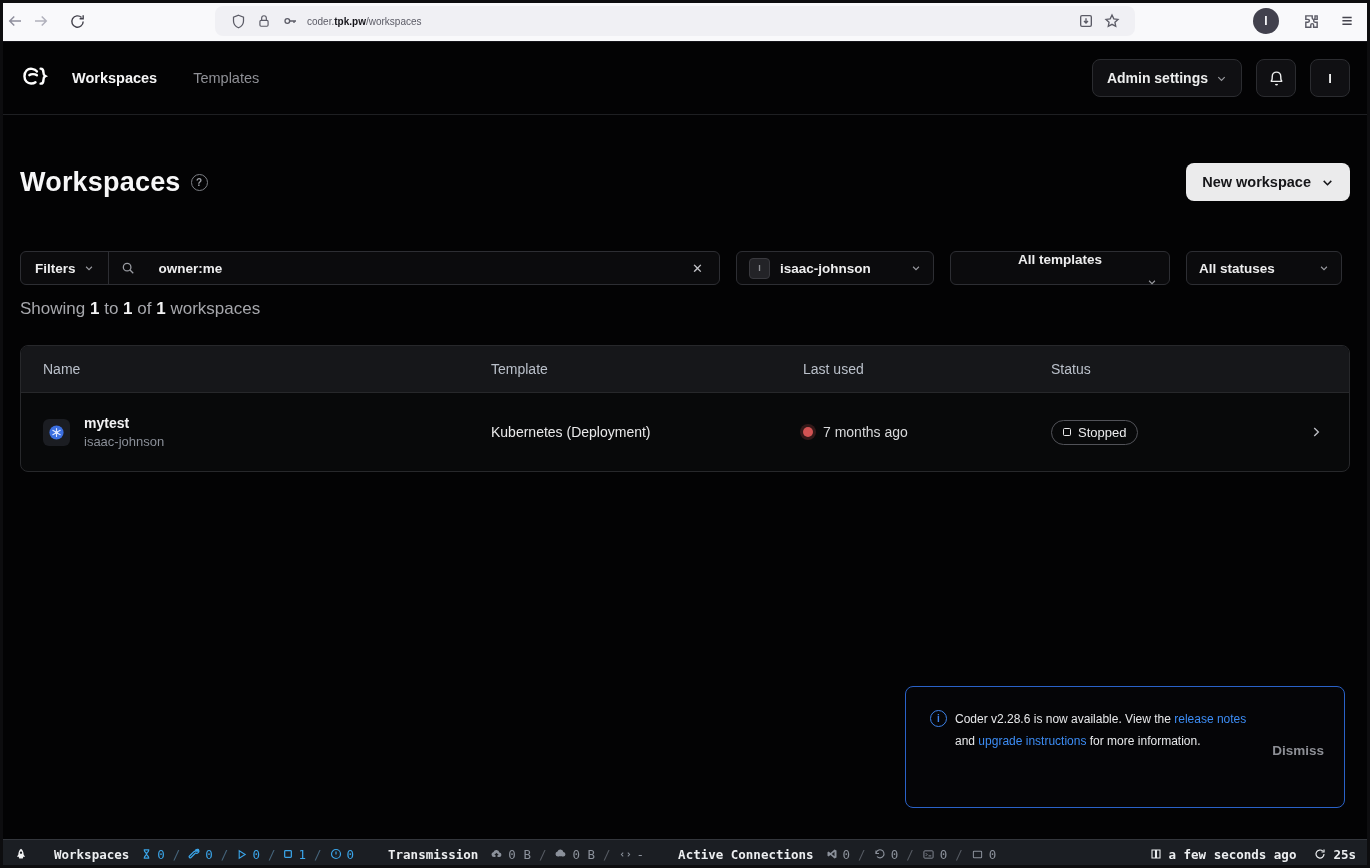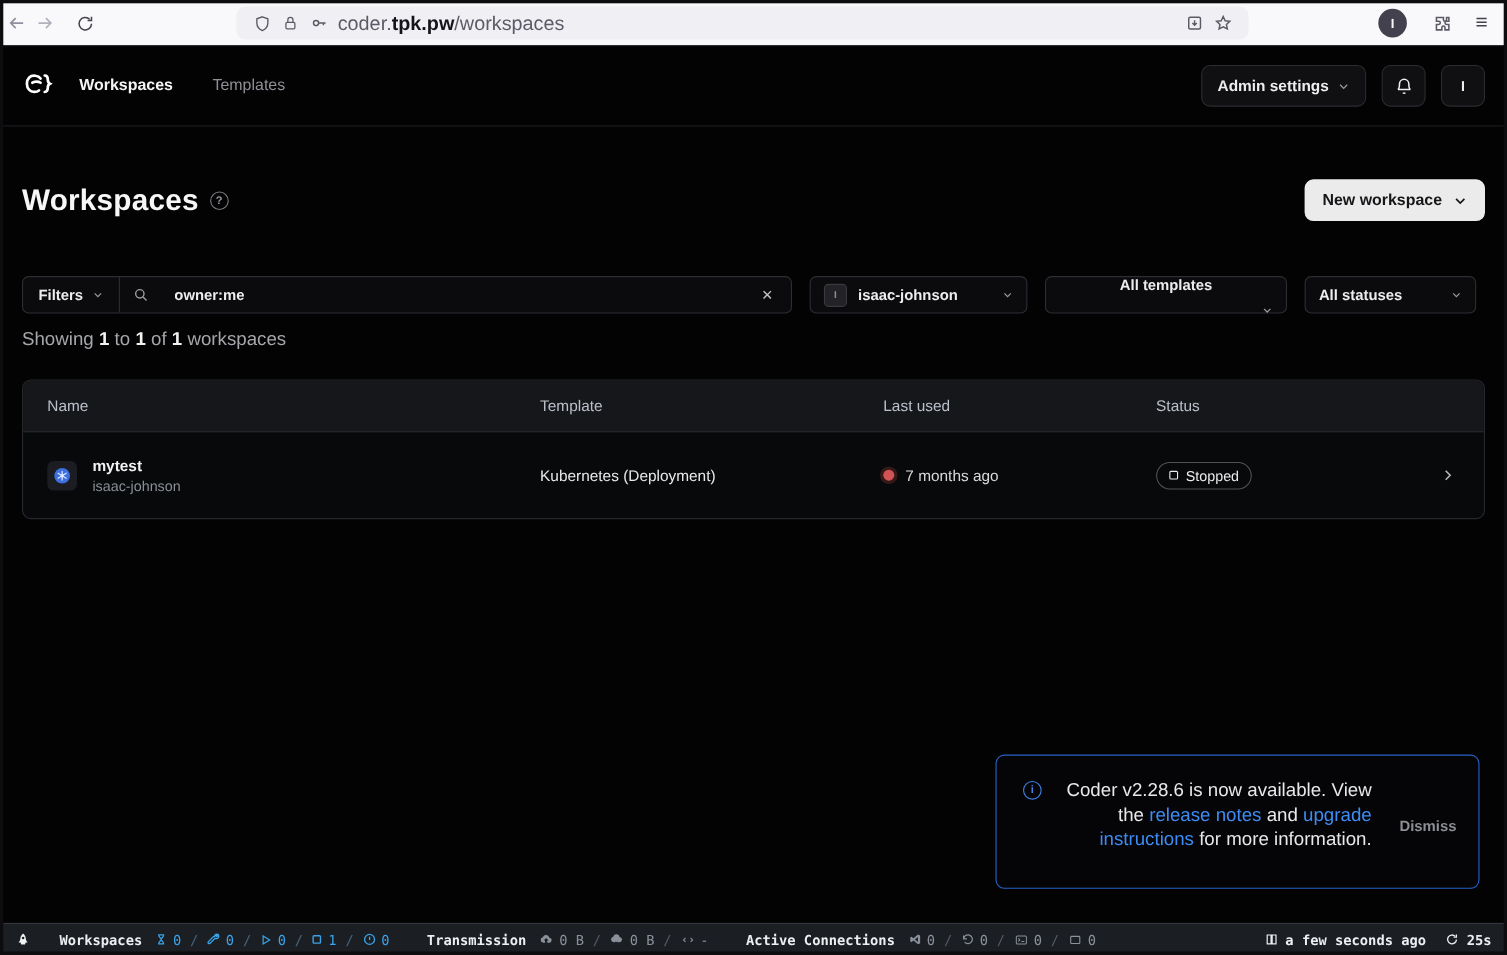--- a/index.html
+++ b/index.html
@@ -12,21 +12,21 @@
     border-bottom:1px solid #15141a; }
   .b-icon { position:absolute; top:8px; width:26px; height:26px; display:flex; align-items:center;
     justify-content:center; color:#5b5b66; }
   .b-icon svg { display:block; }
   .back-icon { left:2px; color:#8f8f9d; }
   .fwd-icon { left:28px; color:#b1b1bc; }
   .reload-icon { left:64px; color:#45444e; }
   .url-bar { position:absolute; left:215px; top:6px; width:920px; height:30px; background:#f0f0f4;
     border-radius:8px; display:flex; align-items:center; padding:0 10px; }
   .url-ico { display:flex; align-items:center; justify-content:center; width:26px; height:26px; color:#5b5b66; }
-  .url-text { font-size:18px; color:#5b5b66; margin-left:4px; flex:1; white-space:nowrap; }
+  .url-text { font-size:10px; color:#5b5b66; margin-left:4px; flex:1; white-space:nowrap; }
   .url-text .domain { color:#15141a; font-weight:700; }
   .acct-circle { position:absolute; left:1253px; top:8px; width:26px; height:26px; border-radius:50%;
     background:#42414d; color:#f9f9fb; display:flex; align-items:center; justify-content:center;
     font-size:12px; font-weight:700; }
   .puzzle { left:1298px; }
   .hamburger { left:1334px; color:#45444e; font-size:19px; }
 
   
   .app-header { position:absolute; top:42px; left:0; right:0; height:73px; background:#030304;
     border-bottom:1px solid #1e1f22; display:flex; align-items:center; padding:0 20px; }
@@ -92,21 +92,21 @@
   .status-pill { display:inline-flex; align-items:center; gap:7px; height:25px; padding:0 11px;
     border:1px solid #515258; border-radius:13px; color:#ececed; font-size:13px; font-weight:500; }
   .stop-sq { width:8px; height:8px; border:1.5px solid #ececed; border-radius:1.5px; }
   .row-chev { margin-left:auto; margin-right:26px; color:#b9bac0; display:flex; }
 
   
   .notif { position:absolute; left:905px; top:686px; width:440px; height:122px; background:#050507;
     border:1px solid #2a62c8; border-radius:8px; display:flex; padding:21px 20px 0 24px; }
   .info-icon { width:17px; height:17px; border:1.5px solid #3d82e8; border-radius:50%; color:#3d82e8;
     font-size:10px; font-weight:700; display:flex; align-items:center; justify-content:center; flex:none; margin-top:2px; }
-  .notif-text { margin-left:8px; width:292px; font-size:17px; line-height:22px; color:#e7e8ea;text-align:right; }
+  .notif-text { margin-left:8px; width:292px; font-size:12px; line-height:22px; color:#e7e8ea; }
   .notif-link { color:#3d8df5; cursor:pointer; }
   .dismiss-btn { margin-left:auto; align-self:center; margin-top:-14px; color:#8d8f95; font-size:13.5px;
     font-weight:600; cursor:pointer; }
 
   
   .statusbar { position:absolute; left:0; right:0; bottom:0; height:29px; background:#1b1e23;
     border-top:1px solid #33363c; display:flex; align-items:center; padding:0 14px;
     font-family:"DejaVu Sans Mono", monospace; font-size:12.5px; color:#8b919b; }
   .sb-label { color:#eceef0; font-weight:700; margin-right:12px; }
   .sb-group { display:flex; align-items:center; }

